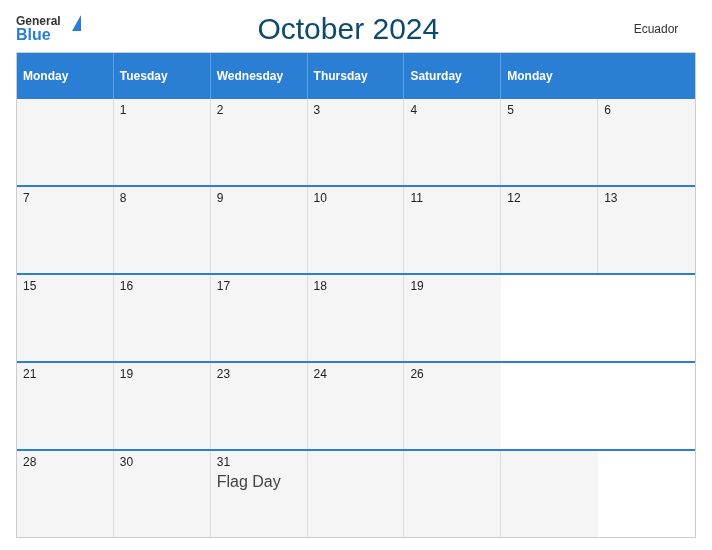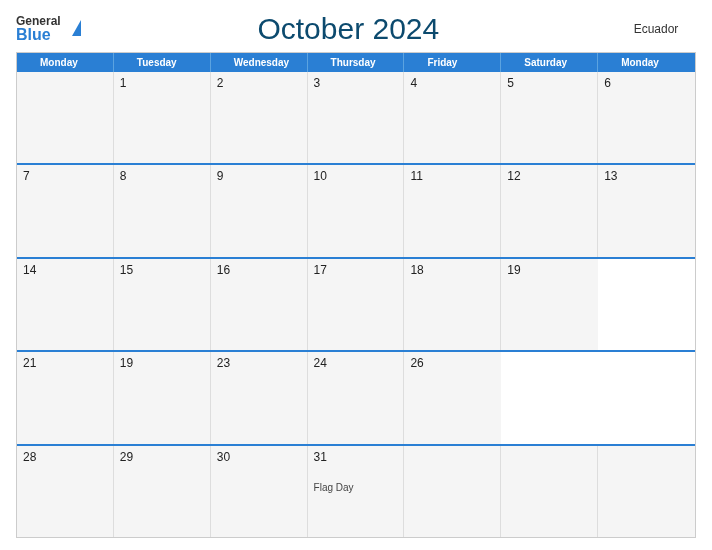--- a/index.html
+++ b/index.html
@@ -52,26 +52,25 @@
       flex-direction: column;
       border: 1px solid #ccc;
     }
     .cal-header {
       display: grid;
       grid-template-columns: repeat(7, 1fr);
       background: #2a7fd4;
     }
     .cal-header-cell {
       color: #fff;
-      font-size: 10px;
+      font-size: 12px;
       font-weight: bold;
-      padding: 4px 6px;
+      padding: 16px 6px;
       text-align: left;
       border-right: 1px solid #5ba3e0;
-      margin-left: 17px;
     }
     .cal-header-cell:last-child {
       border-right: none;
     }
     .cal-body {
       flex: 1;
       display: flex;
       flex-direction: column;
     }
     .cal-week {
@@ -99,27 +98,27 @@
     .cal-day.empty {
       background: #f5f5f5;
     }
     .day-number {
       font-size: 12px;
       font-weight: normal;
       color: #222;
       margin-bottom: 2px;
     }
     .day-event {
-      font-size: 10px;
+      font-size: 16px;
       color: #444;
-      margin-top: 16px;
+      margin-top: 2px;
     }
     .logo-wrapper {
       display: flex;
-      align-items: center;
+      align-items: flex-start;
       gap: 9px;
     }
     .logo-word {
       display: flex;
       flex-direction: column;
       align-items: flex-start;
     }
     .logo-general {
       font-size: 12px;
       font-weight: bold;
@@ -147,21 +146,20 @@
     </div>
     <div class="month-title">October 2024</div>
     <div class="country">Ecuador</div>
   </div>
   <div class="calendar">
     <div class="cal-header">
       <div class="cal-header-cell">Monday</div>
       <div class="cal-header-cell">Tuesday</div>
       <div class="cal-header-cell">Wednesday</div>
       <div class="cal-header-cell">Thursday</div>
-      <div class="cal-header-cell">Friday</div>
       <div class="cal-header-cell">Saturday</div>
       <div class="cal-header-cell">Monday</div>
     </div>
     <div class="cal-body">
 
       <div class="cal-week">
         <div class="cal-day empty"></div>
         <div class="cal-day">
             <span class="day-number">1</span>
           </div>
@@ -201,23 +199,20 @@
         <div class="cal-day">
             <span class="day-number">12</span>
           </div>
         <div class="cal-day">
             <span class="day-number">13</span>
           </div>
       </div>
 
       <div class="cal-week">
         <div class="cal-day">
-            <span class="day-number">14</span>
-          </div>
-        <div class="cal-day">
             <span class="day-number">15</span>
           </div>
         <div class="cal-day">
             <span class="day-number">16</span>
           </div>
         <div class="cal-day">
             <span class="day-number">17</span>
           </div>
         <div class="cal-day">
             <span class="day-number">18</span>
@@ -241,23 +236,20 @@
             <span class="day-number">24</span>
           </div>
         <div class="cal-day">
             <span class="day-number">26</span>
           </div>
       </div>
 
       <div class="cal-week">
         <div class="cal-day">
             <span class="day-number">28</span>
-          </div>
-        <div class="cal-day">
-            <span class="day-number">29</span>
           </div>
         <div class="cal-day">
             <span class="day-number">30</span>
           </div>
         <div class="cal-day">
           <span class="day-number">31</span>
           <span class="day-event">Flag Day</span>
         </div>
         <div class="cal-day empty"></div>
         <div class="cal-day empty"></div>

